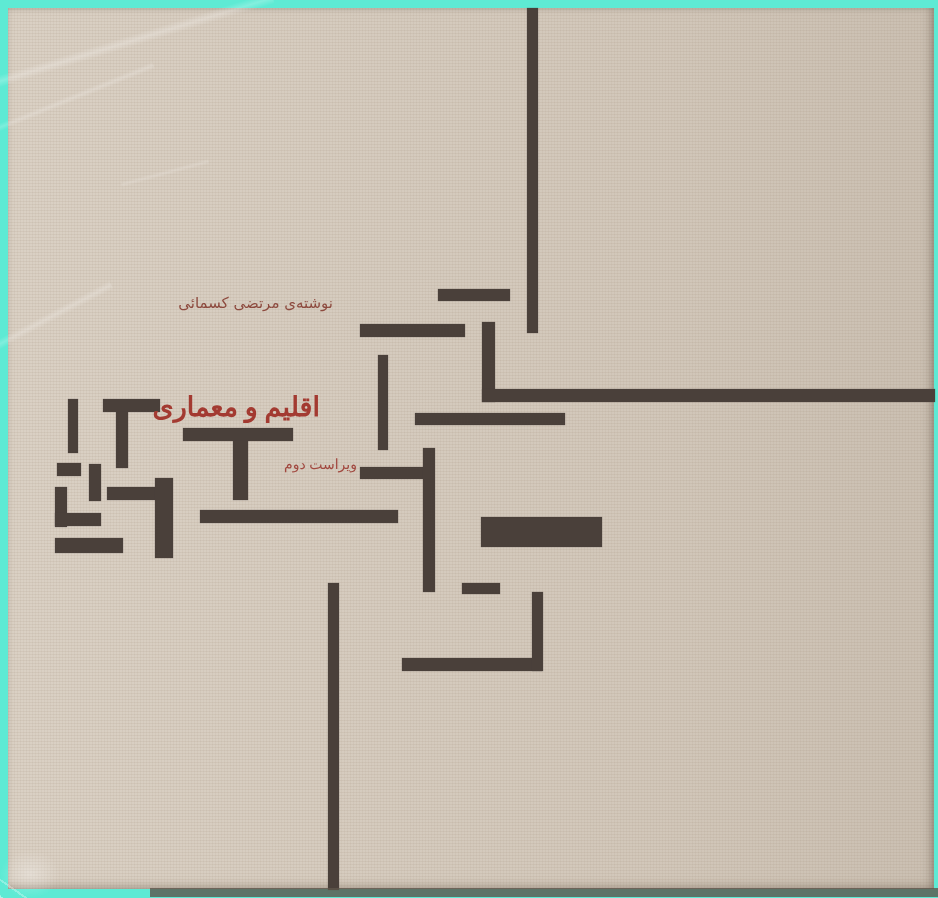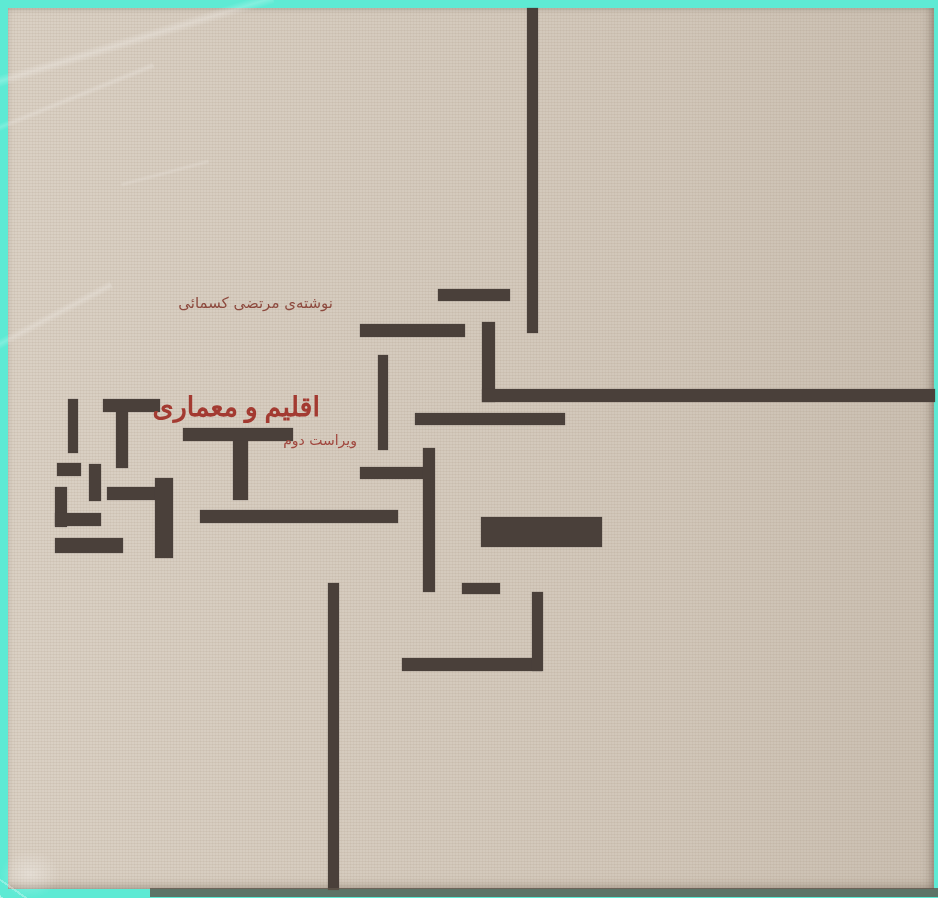--- a/index.html
+++ b/index.html
@@ -56,26 +56,27 @@
     margin: 16px;
     direction: rtl;
     font-size: 27px;
     font-weight: bold;
     color: var(--title-red, #a33a31);
     white-space: nowrap;
     font-family: Liberation Serif, serif;
   }
   .edition {
     position: absolute;
-    top: 432px;
+    top: 456px;
     right: 581px;
     direction: rtl;
     font-size: 14px;
     color: var(--edition-red, #a1483f);
     white-space: nowrap;
+    font-family: Liberation Serif, serif;
   }
   
   .glare {
     position: absolute;
     pointer-events: none;
     background: linear-gradient(180deg, rgba(255,255,255,0) 0%, rgba(255,255,255,0.85) 50%, rgba(255,255,255,0) 100%);
     opacity: 0.28;
   }
   .g1 { left: -50px; top: 40px;  width: 330px; height: 12px; transform: rotate(-17deg); }
   .g2 { left: -20px; top: 95px;  width: 180px; height: 8px;  transform: rotate(-22deg); opacity: .22; }

